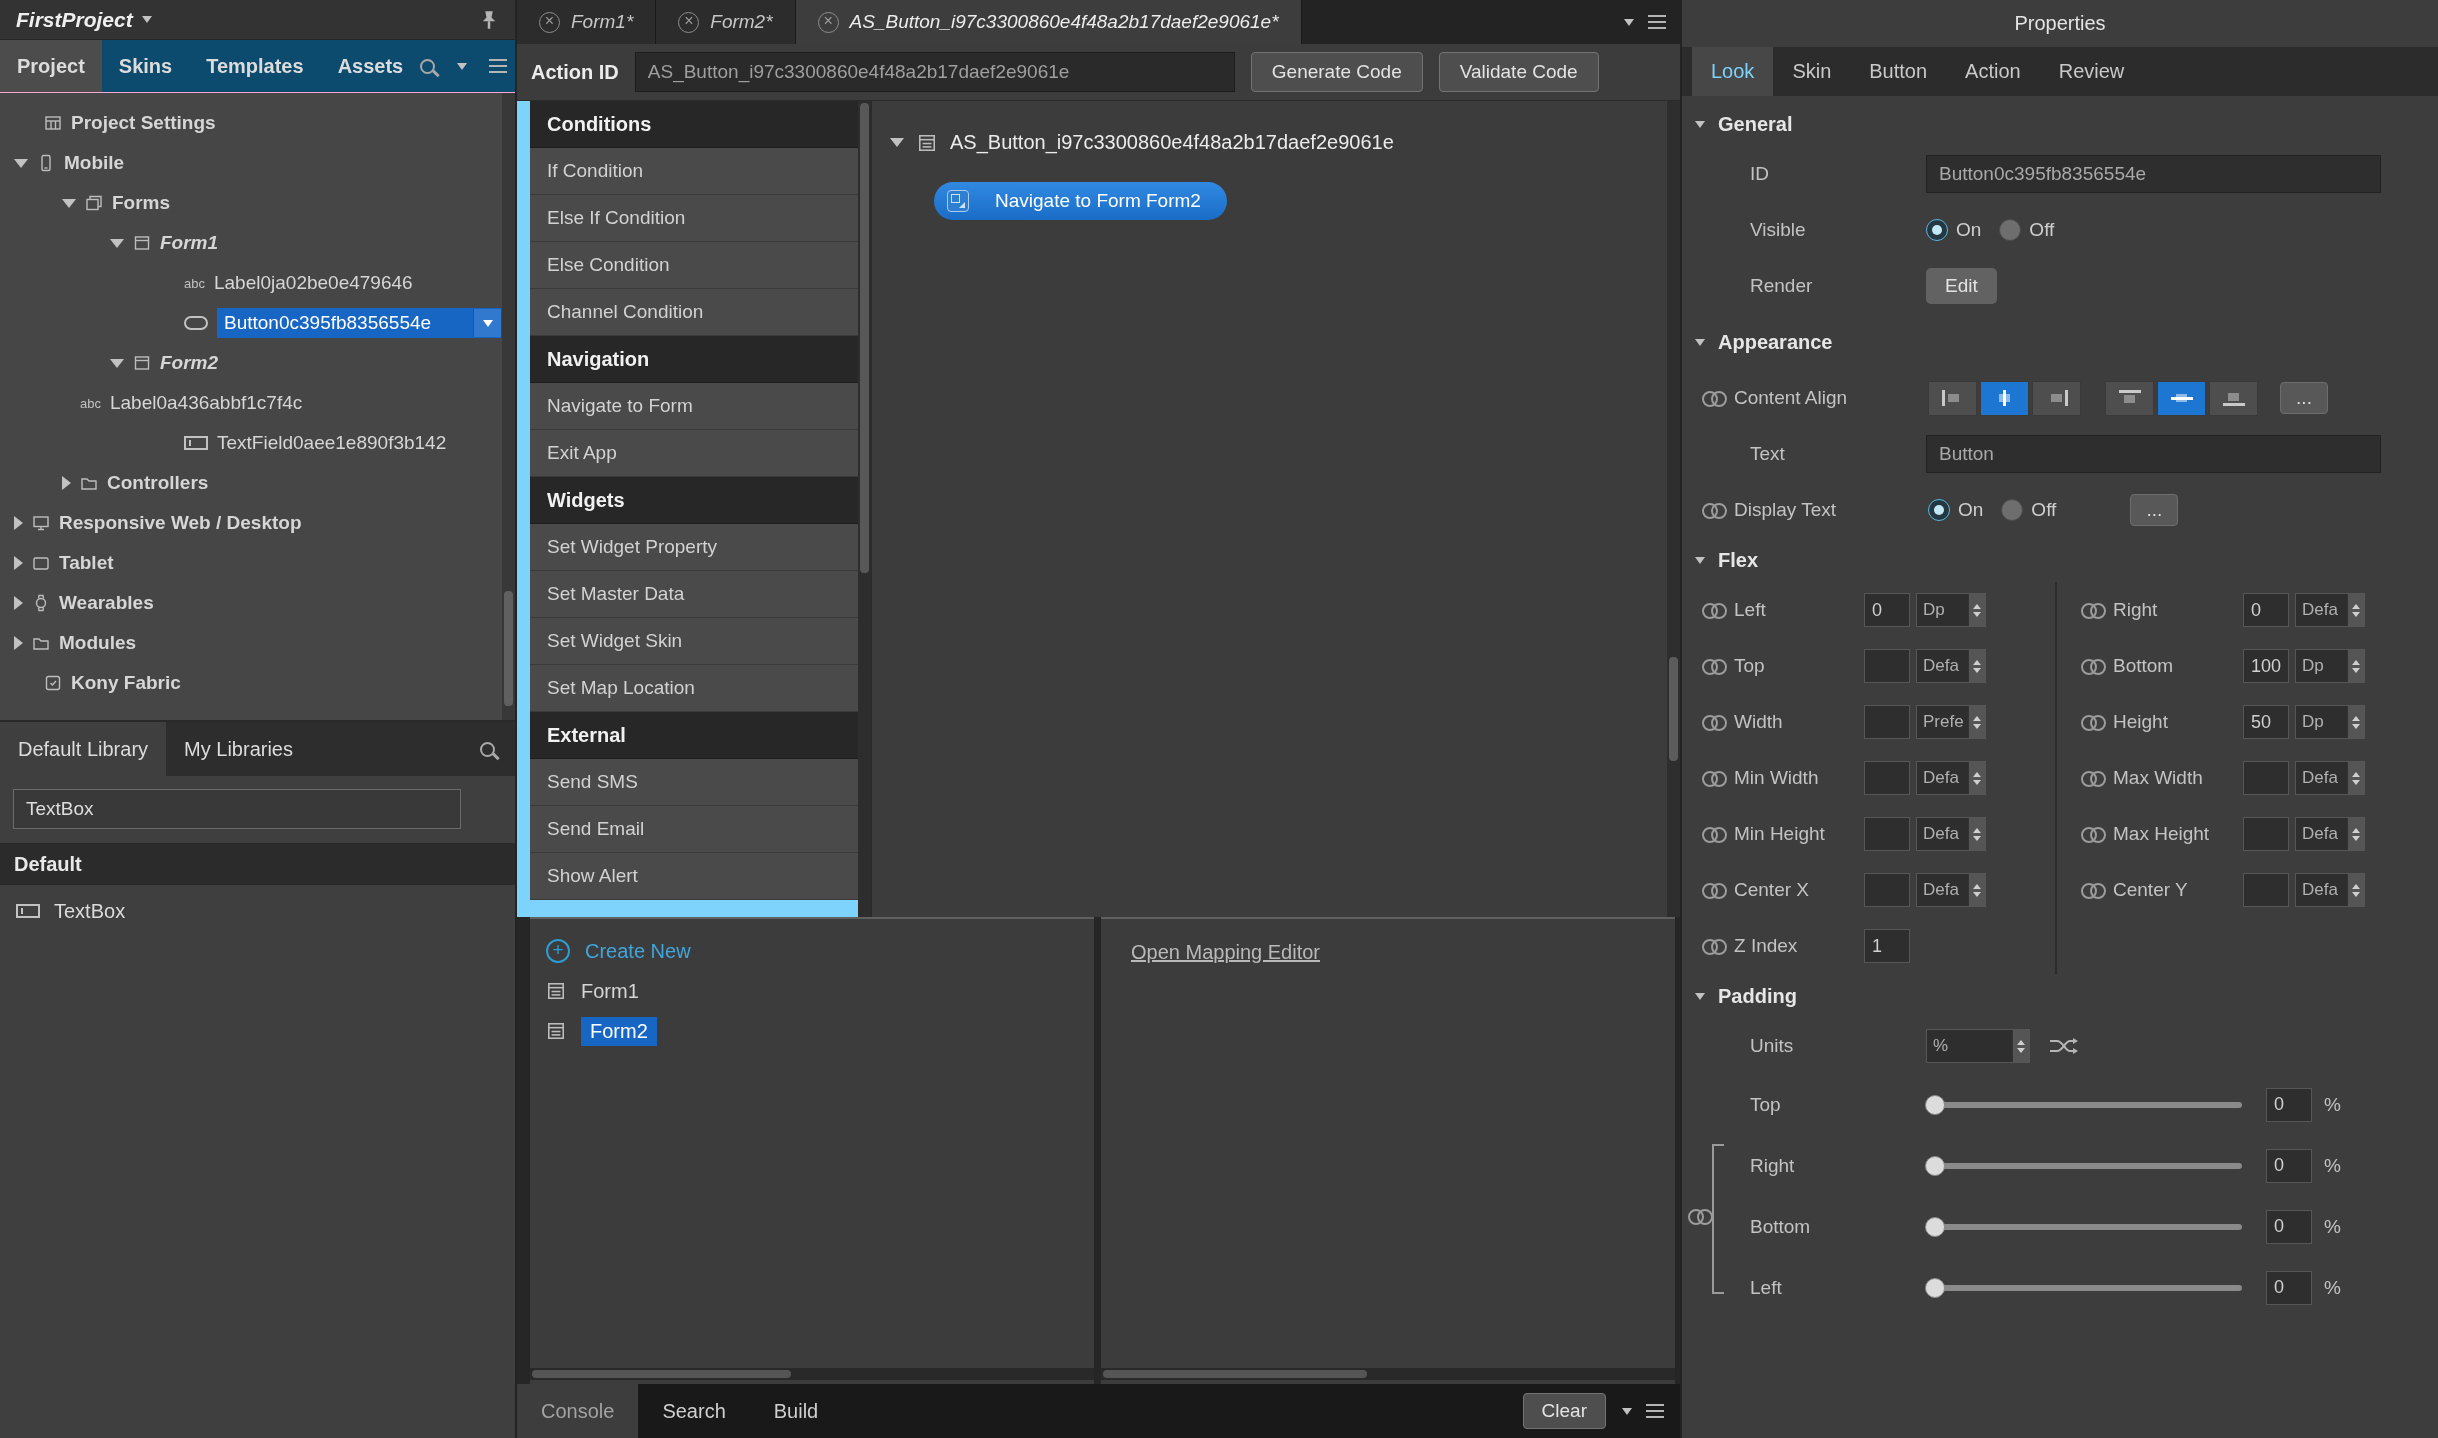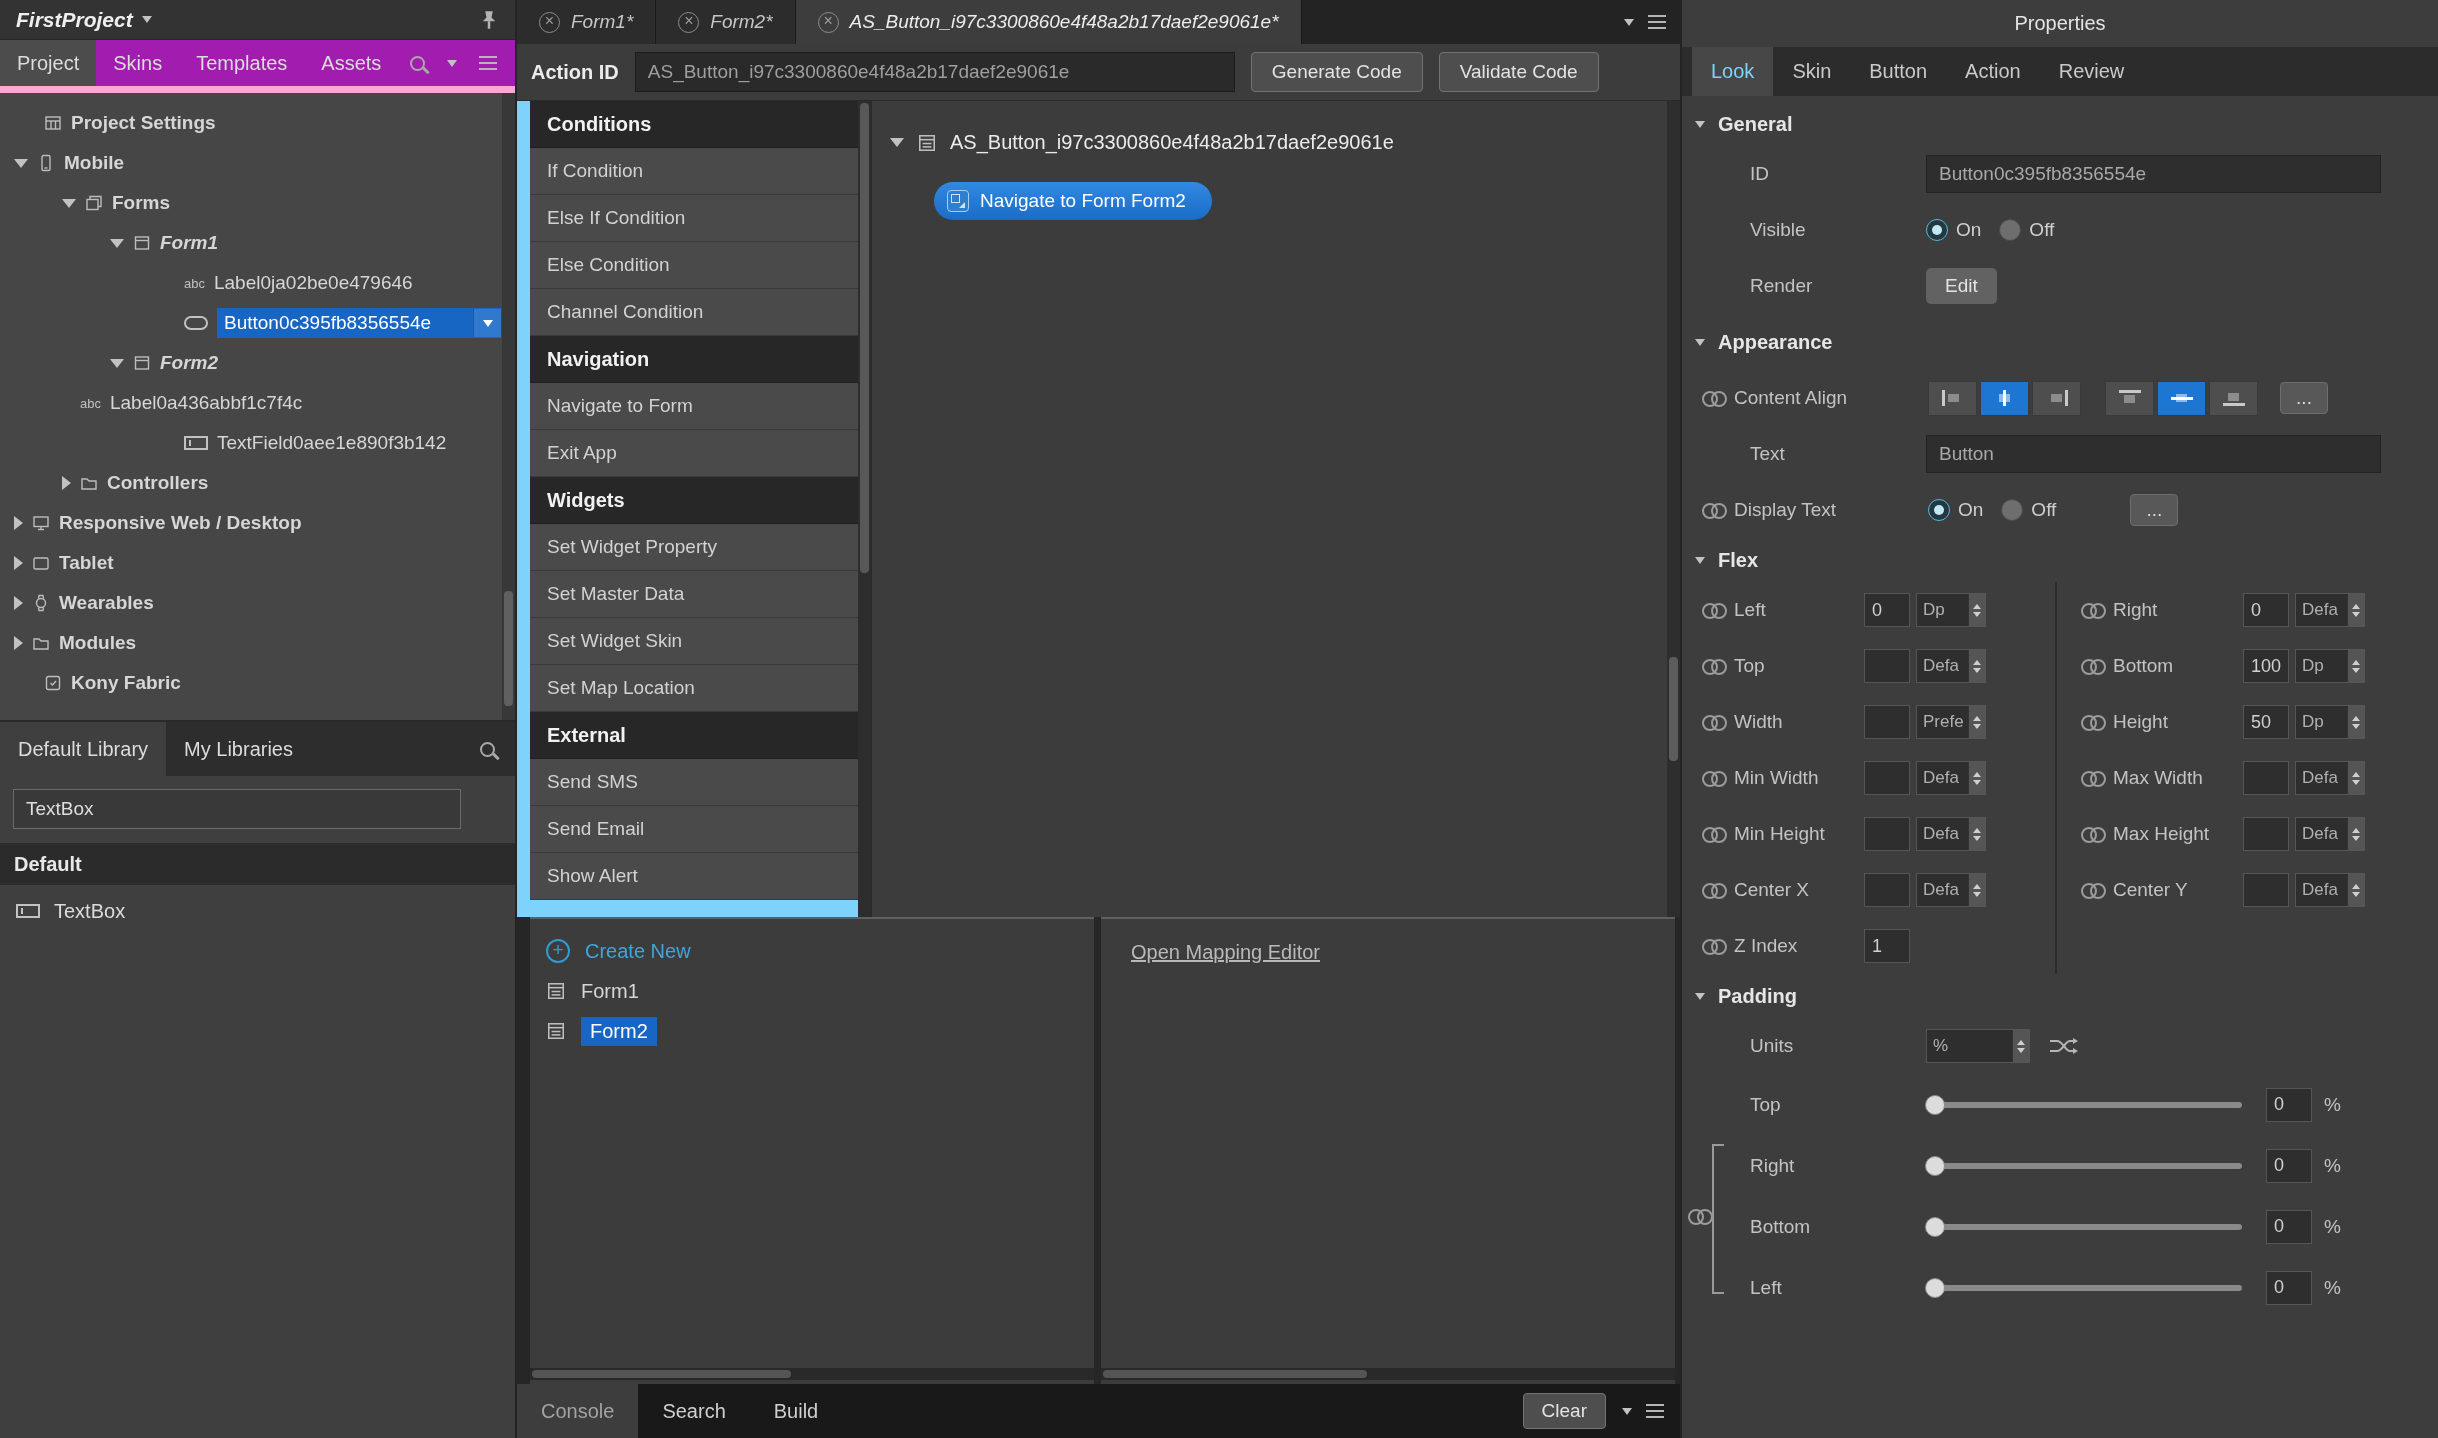--- a/index.html
+++ b/index.html
@@ -30,21 +30,21 @@
   .abc-ic{font-size:13px;color:#c2c2c2;flex:none;}
   .abc-ic::before{content:"abc";}
   .btnw-ic{width:24px;height:14px;border:2px solid #c2c2c2;border-radius:7px;display:inline-block;flex:none;}
   .tf-ic{width:24px;height:14px;border:2px solid #c2c2c2;display:inline-block;position:relative;flex:none;}
   .tf-ic::before{content:"";position:absolute;left:3px;top:2px;bottom:2px;width:2px;background:#c2c2c2;}
 
   
   #left-panel{position:absolute;left:0;top:0;width:517px;height:1438px;background:#454545;border-right:2px solid #242424;}
   #project-bar{height:40px;background:#333;display:flex;align-items:center;padding:0 16px;border-bottom:1px solid #262626;}
   #project-name{font-style:italic;font-weight:bold;font-size:21px;color:#efefef;}
-  #left-tabs{height:53px;background:#a21caf;border-bottom:7px solid #f9a8d4;display:flex;align-items:stretch;}
+  #left-tabs{height:53px;background:#0c4a6e;border-bottom:1px solid #f9a8d4;display:flex;align-items:stretch;font-weight:bold;}
   .ltab{padding:0 17px;display:flex;align-items:center;color:#dcdcdc;font-size:20px;}
   .ltab.active{background:#4c4c4c;}
   .lt-icons{margin-left:auto;display:flex;align-items:center;gap:22px;padding-right:18px;}
   #tree{position:relative;height:627px;background:#464646;padding-top:10px;overflow:hidden;}
   .tree-row{height:40px;display:flex;align-items:center;gap:9px;color:#d6d6d6;}
   .tree-row .b{font-weight:bold;}
   .tree-row .it{font-style:italic;}
   .tree-sel{flex:1;display:flex;align-items:center;background:#1766c4;color:#fff;height:30px;padding-left:7px;margin-right:14px;}
   .sel-caret{margin-left:auto;width:28px;height:28px;background:#3079cf;border-left:1px solid #155a9e;display:flex;align-items:center;justify-content:center;flex:none;}
   #tree-scrollbar{position:absolute;right:0;top:0;width:13px;height:100%;background:#383838;}
@@ -75,21 +75,21 @@
   #palette{margin-left:13px;width:328px;flex:none;}
   .pal-header{height:47px;background:#272727;display:flex;align-items:center;padding-left:17px;color:#f1f1f1;
               font-weight:bold;font-size:20px;border-bottom:1px solid #1e1e1e;}
   .pal-item{height:47px;background:#4a4a4a;display:flex;align-items:center;padding-left:17px;color:#d2d2d2;
             font-size:19px;border-bottom:1px solid #3a3a3a;}
   #palette-scroll{width:13px;background:#2d2d2d;position:relative;flex:none;}
   #palette-scroll .thumb{position:absolute;left:2px;top:2px;width:9px;height:470px;background:#585858;border-radius:4px;}
   #canvas{flex:1;background:#3c3c3c;position:relative;border-left:1px solid #2a2a2a;}
   #canvas-root{position:absolute;left:18px;top:30px;display:flex;align-items:center;gap:13px;color:#ebebeb;font-size:20px;}
   #action-pill{position:absolute;left:62px;top:81px;height:38px;border-radius:19px;background:linear-gradient(#3189e2,#1a6dc7);
-               display:flex;align-items:center;gap:11px;padding:0 26px 0 13px;color:#fff;font-size:19px;}
+               display:flex;align-items:center;gap:26px;padding:0 26px 0 13px;color:#fff;font-size:19px;}
   .pill-ic{width:22px;height:22px;border:1.5px solid #a9cdf2;border-radius:4px;position:relative;flex:none;background:#2f7fd0;}
   .pill-ic::before{content:"";position:absolute;left:3px;top:3px;width:7px;height:7px;border:1.5px solid #cde4f8;}
   .pill-ic::after{content:"";position:absolute;right:3px;bottom:3px;width:0;height:0;
                   border-left:6px solid transparent;border-bottom:6px solid #cde4f8;}
   #canvas-scroll{position:absolute;right:0;top:0;width:13px;height:100%;background:#2e2e2e;}
   #canvas-scroll .thumb{position:absolute;left:2px;top:556px;width:9px;height:104px;background:#5c5c5c;border-radius:4px;}
   #bottom-panels{height:467px;background:#262626;display:flex;gap:7px;padding-left:13px;}
   #forms-panel{width:564px;background:#3c3c3c;border-top:2px solid #606060;position:relative;flex:none;}
   #mapping-panel{flex:1;background:#3c3c3c;border-top:2px solid #606060;position:relative;margin-right:5px;}
   .fp-row{height:40px;display:flex;align-items:center;gap:15px;padding-left:16px;color:#d6d6d6;font-size:20px;}

